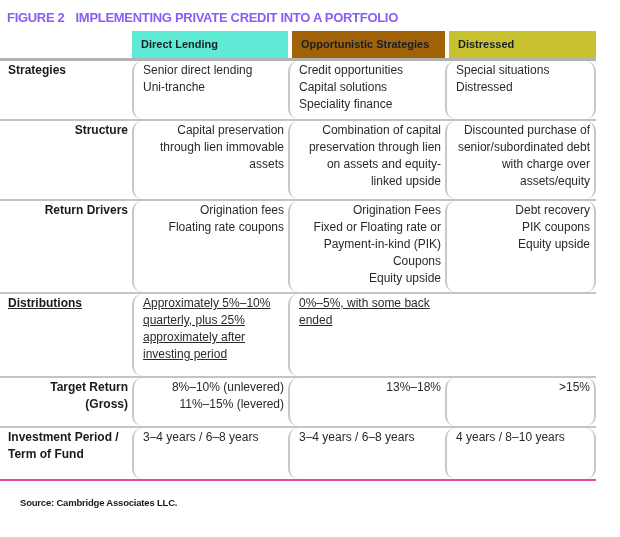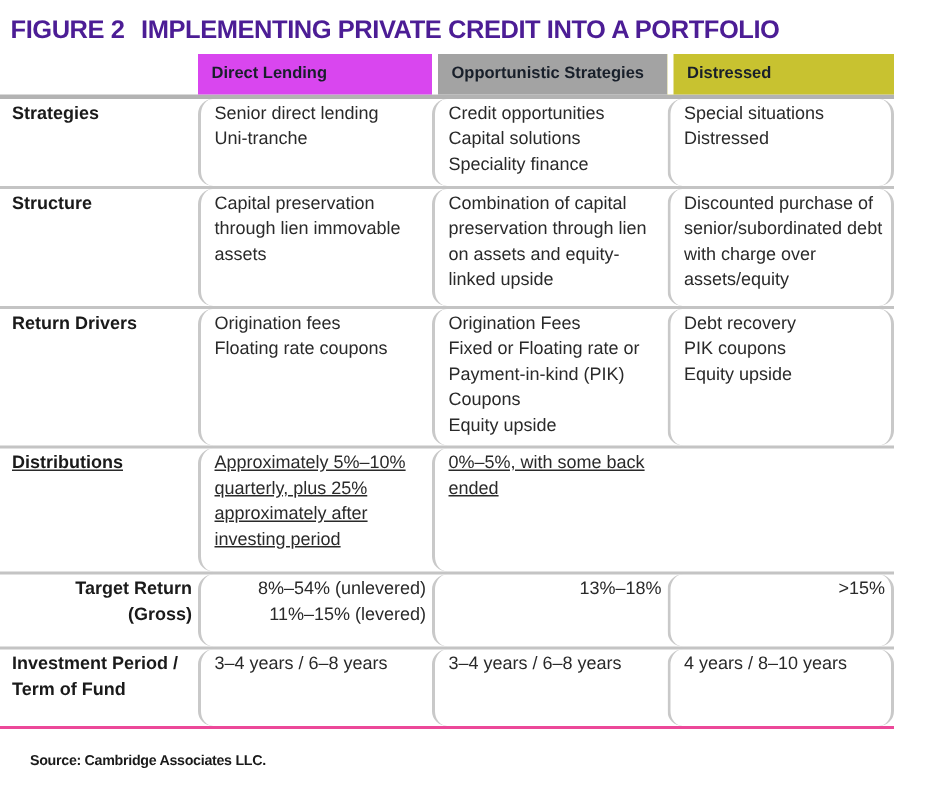--- a/index.html
+++ b/index.html
@@ -6,23 +6,23 @@
   html, body { width: 620px; height: 537px; background: #ffffff; overflow: hidden; }
   body {
     font-family: "Liberation Sans", "DejaVu Sans", sans-serif;
     color: #2a2a2a;
     position: relative;
   }
 
   
   .figure-title {
     padding: 10px 0 0 7px;
-    font-size: 17px;
+    font-size: 13px;
     font-weight: bold;
-    color: #4c1d95;
+    color: #8b5cf6;
     letter-spacing: -0.3px;
     white-space: nowrap;
   }
   .figure-title .fig-label { margin-right: 11px; }
 
   
   .ptable {
     width: 596px;
     margin: 6px 0 0 0;
   }
@@ -61,22 +61,22 @@
     color: #1a1a1a;
   }
   .cell.data {
     border-left: 2px solid #c9c9c9;
     padding-left: 9px;
     border-radius: 10px;
   }
   .cell.data.rightedge { border-right: 2px solid #c9c9c9; }
 
   .r-strategies   { min-height: 60px; }
-  .r-structure    { min-height: 80px; }
-  .r-returns      { min-height: 93px; }
+  .r-structure    { min-height: 80px; text-align: right; }
+  .r-returns      { min-height: 93px; text-align: right; }
   .r-distrib      { min-height: 84px; text-decoration: underline; }
   .r-target       { min-height: 50px; text-align: right; }
   .r-invest       { min-height: 53px; }
 
   
   .source-line {
     margin: 16px 0 0 20px;
     font-size: 9.5px;
     font-weight: bold;
     color: #1a1a1a;
@@ -87,22 +87,22 @@
 <body>
 
 <div class="figure-title">
   <span class="fig-label">FIGURE 2</span><span>IMPLEMENTING PRIVATE CREDIT INTO A PORTFOLIO</span>
 </div>
 
 <div class="ptable">
 
   <div class="grid-row header-row">
     <div></div>
-    <div class="hcell" style="background-color: #d946ef;">Direct Lending</div>
-    <div class="hcell gap" style="background-color: #a3a3a3;">Opportunistic Strategies</div>
+    <div class="hcell" style="background-color: #5eead4;">Direct Lending</div>
+    <div class="hcell gap" style="background-color: #a16207;">Opportunistic Strategies</div>
     <div class="hcell gap" style="background-color: rgb(200, 194, 48);">Distressed</div>
   </div>
 
   <div class="grid-row trow r-strategies">
     <div class="cell label">Strategies</div>
     <div class="cell data">Senior direct lending
 Uni-tranche</div>
     <div class="cell data">Credit opportunities
 Capital solutions
 Speciality finance</div>
@@ -144,21 +144,21 @@
     <div class="cell data">Approximately 5%–10%
 quarterly, plus 25%
 approximately after
 investing period</div>
     <div class="cell data">0%–5%, with some back
 ended</div>
   </div>
 
   <div class="grid-row trow r-target">
     <div class="cell label">Target Return (Gross)</div>
-    <div class="cell data">8%–54% (unlevered)
+    <div class="cell data">8%–10% (unlevered)
 11%–15% (levered)</div>
     <div class="cell data">13%–18%</div>
     <div class="cell data rightedge">&gt;15%</div>
   </div>
 
   <div class="grid-row trow r-invest last">
     <div class="cell label">Investment Period / Term of Fund</div>
     <div class="cell data">3–4 years / 6–8 years</div>
     <div class="cell data">3–4 years / 6–8 years</div>
     <div class="cell data rightedge">4 years / 8–10 years</div>

